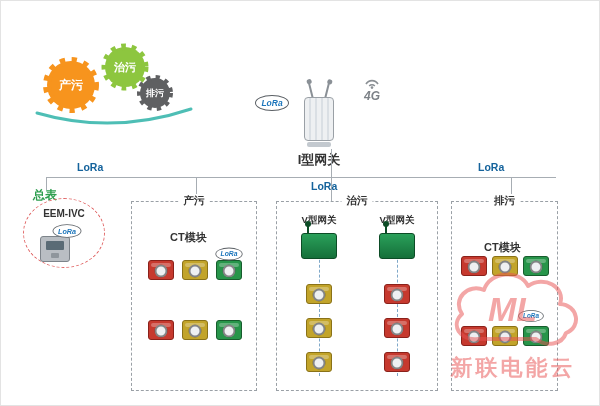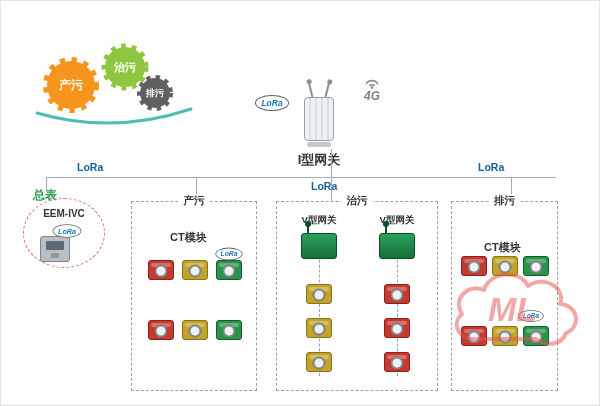--- a/index.html
+++ b/index.html
@@ -280,15 +280,16 @@
         <div class="ct ct-yellow"></div>
         <div class="ct ct-green"></div>
       </div>
   </div>
 
   <div class="watermark">
     <svg width="150" height="96" viewBox="0 0 150 96">
       <path class="wm-cloud" d="M40 80 C22 82 12 66 24 55 C14 40 30 24 46 31 C52 12 82 10 90 27 C106 16 128 28 122 45 C140 46 144 68 128 74 C124 86 108 88 98 80 Z"></path>
       <text x="50" y="62" class="wm-ml">ML</text>
     </svg>
+    <div class="wm-text">新联电能云</div>
   </div>
 
 </div>
 
 </body></html>

